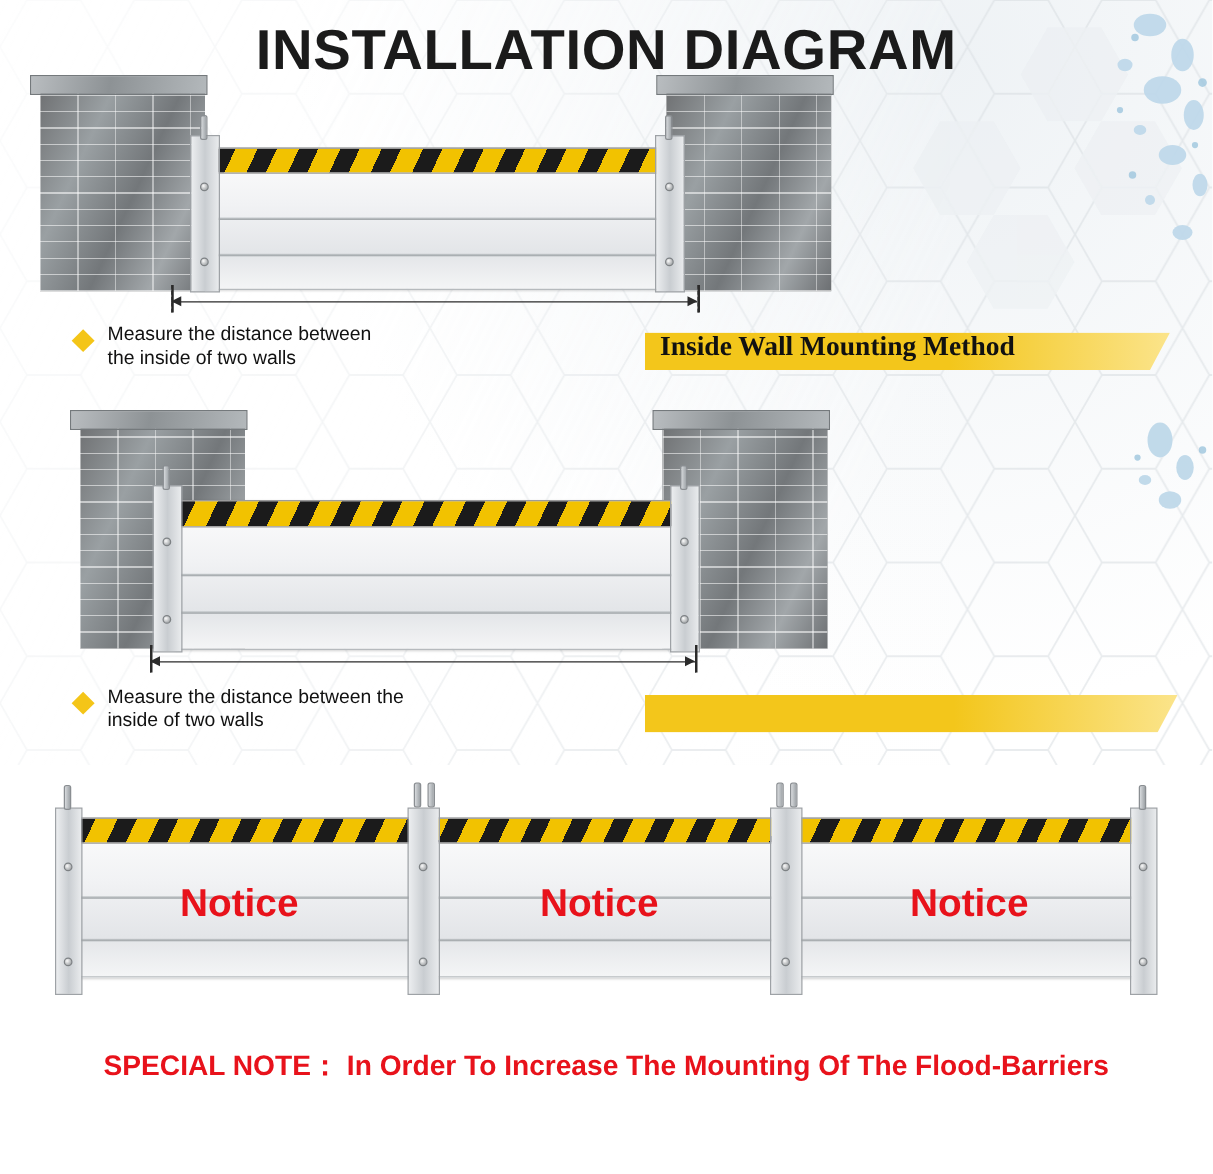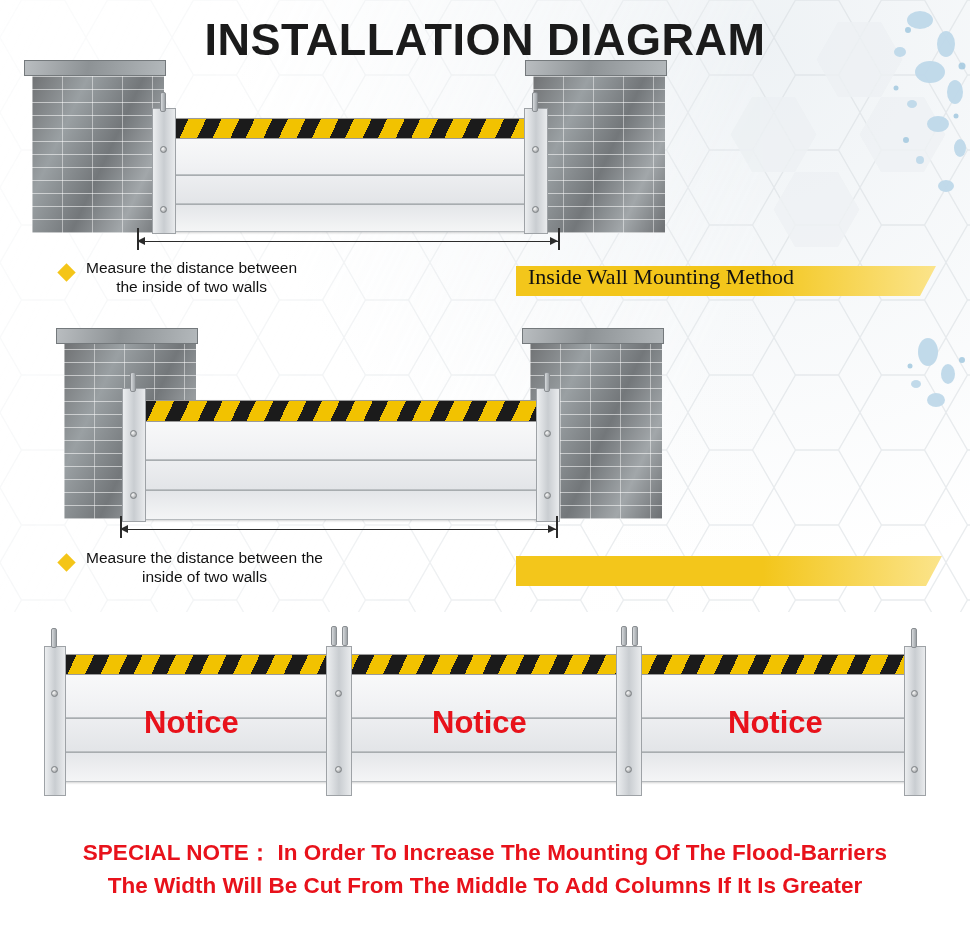--- a/index.html
+++ b/index.html
@@ -93,33 +93,33 @@
   .arrowR{border-left:8px solid #2b2b2b;}
 
   
   .callout{position:absolute;z-index:8;}
   .callout .diamond{
     position:absolute;left:0;top:8px;width:13px;height:13px;
     background:#f4c518;transform:rotate(45deg);
   }
   .callout .ctext{
     position:absolute;left:26px;top:0;font-size:15.5px;color:#111;
-    line-height:19px;white-space:pre-line;text-align:center;
+    line-height:19px;white-space:pre-line;
   }
 
   
   .banner{position:absolute;z-index:8;height:30px;}
   .banner .bar{
     position:absolute;left:0;top:0;height:30px;width:100%;
     background:linear-gradient(90deg,#f3c61b 0%,#f3c61b 58%,#fbe48b 100%);
     clip-path:polygon(0 0,100% 0,calc(100% - 16px) 100%,0 100%);
   }
   .banner .btext{
     position:absolute;left:12px;top:-2px;
-    font-size:22px;font-weight:normal;color:#111;white-space:nowrap;
+    font-size:22px;font-weight:bold;color:#111;white-space:nowrap;
     font-family:"Liberation Serif", serif;
   }
 
   
   .bottom-wrap{position:absolute;left:0;top:612px;width:970px;height:327px;background:#fff;z-index:3;}
   .notice{
     position:absolute;z-index:9;color:#e8121b;font-weight:bold;font-size:31px;
     font-family:"Liberation Sans", sans-serif;
   }
   .special{
@@ -295,14 +295,13 @@
 <div class="bolt" style="left:625px;top:766px;"></div>
 <div class="bolt" style="left:911px;top:690px;"></div>
 <div class="bolt" style="left:911px;top:766px;"></div>
 
 <div class="notice" style="left:144px;top:705px;">Notice</div>
 <div class="notice" style="left:432px;top:705px;">Notice</div>
 <div class="notice" style="left:728px;top:705px;">Notice</div>
 
 <div class="special">
   <span class="l">SPECIAL NOTE： In Order To Increase The Mounting Of The Flood-Barriers</span>
-  <span class="l">The Width Will Be Cut From The Middle To Add Columns If It Is Greater</span>
 </div>
 
 </body></html>

